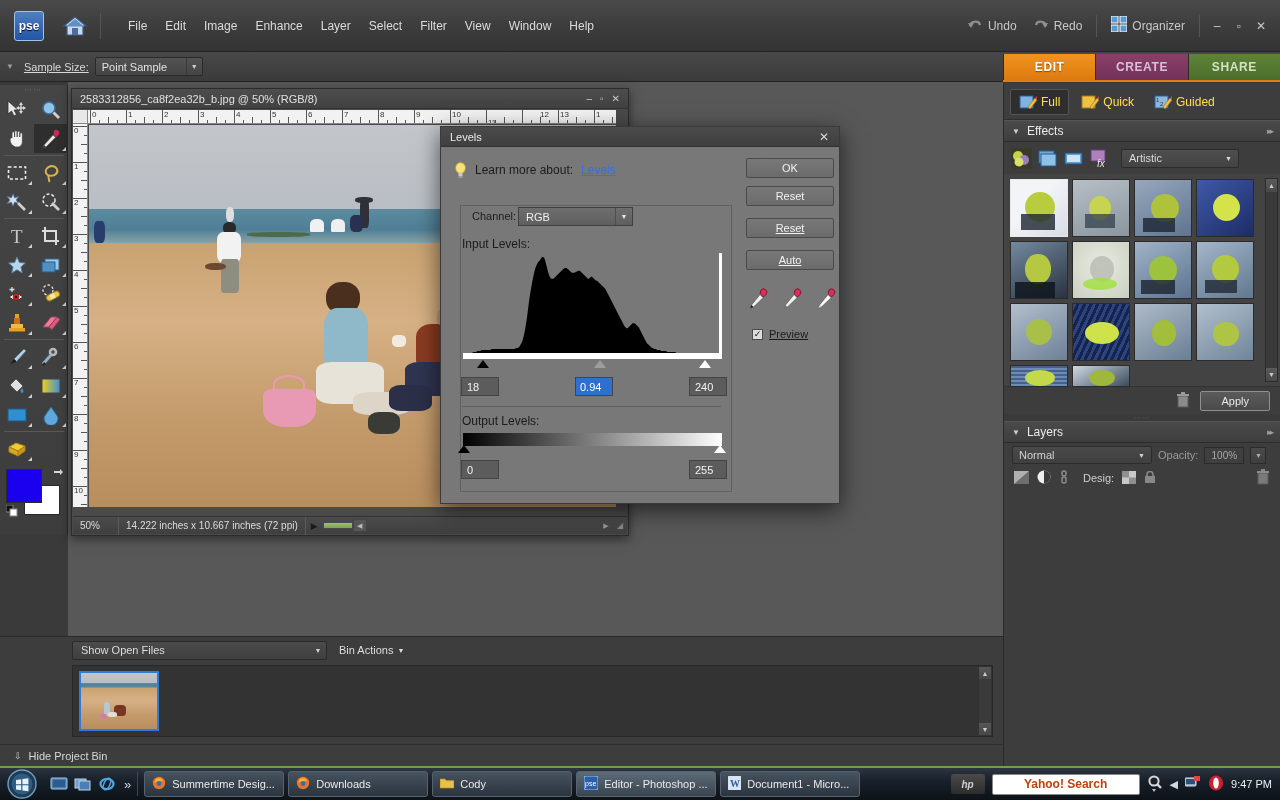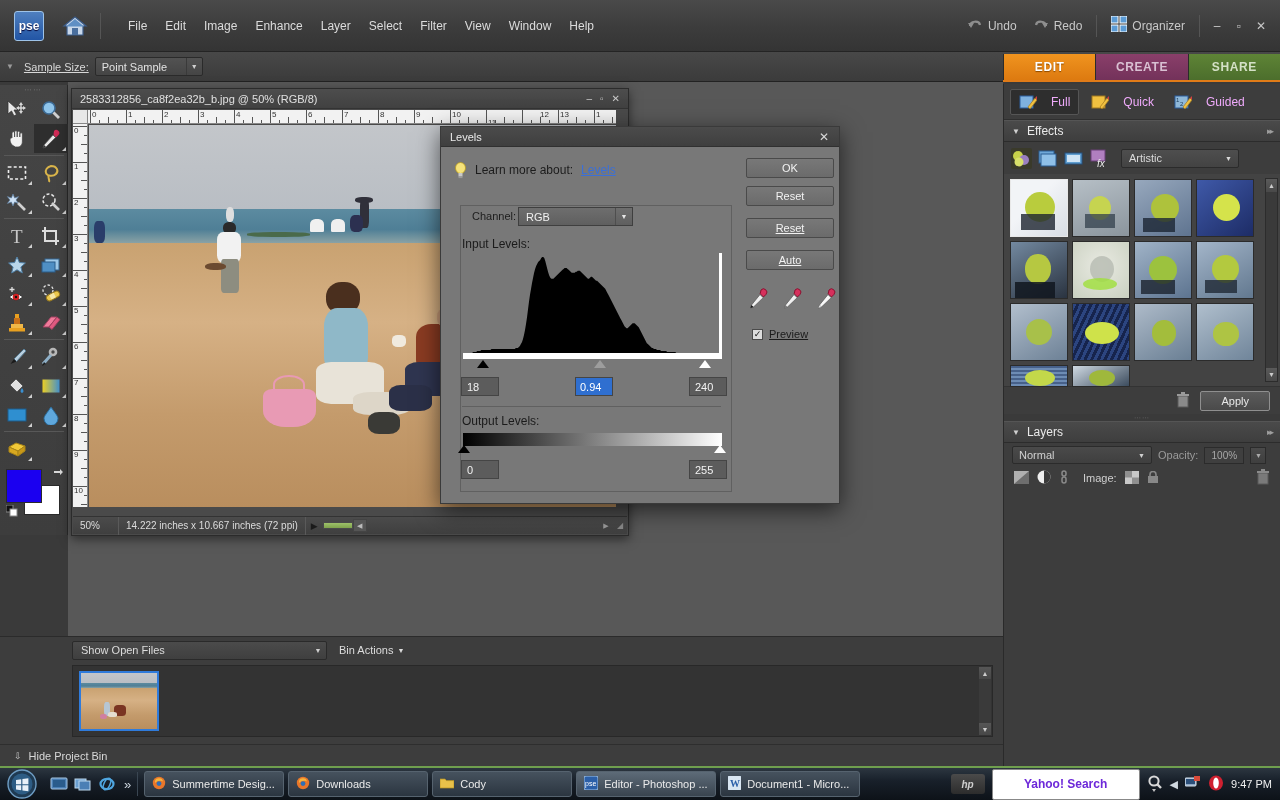--- a/index.html
+++ b/index.html
@@ -82,22 +82,22 @@
   
   .rightpanel {
     position: absolute; left: 1003px; top: 84px; width: 277px; height: 682px;
     background: #3d3d3d; border-left: 1px solid #2a2a2a;
   }
   .fullquick {
     height: 36px; display: flex; align-items: center; gap: 4px;
     padding: 0 6px; background: #3d3d3d; border-bottom: 1px solid #2f2f2f;
   }
   .fq {
-    display: flex; align-items: center; gap: 14px; padding: 4px 8px;
-    font-size: 12px; color: #f0abfc; border-radius: 2px;
+    display: flex; align-items: center; gap: 4px; padding: 4px 8px;
+    font-size: 12px; color: #fde047; border-radius: 2px;
   }
   .fq.active { background: #2e2e2e; border: 1px solid #555; }
   .pencil-ico { width: 18px; height: 16px; position: relative; }
 
   .panel-head {
     height: 22px; display: flex; align-items: center; padding: 0 8px;
     background: linear-gradient(#4a4a4a,#3e3e3e);
     border-top: 1px solid #555; border-bottom: 1px solid #2c2c2c;
     font-size: 12px; color: #eaeaea;
   }
@@ -324,23 +324,23 @@
     background: linear-gradient(#46525e,#2b3540);
     border: 1px solid #56636f; border-radius: 3px;
     display:flex; align-items:center; gap:6px; padding: 0 7px;
     margin-right: 4px; font-size: 11px; color:#eaeaea;
     overflow:hidden; white-space:nowrap;
   }
   .taskitem.active { background: linear-gradient(#5d6b78,#39444f); }
   .tray { margin-left:auto; display:flex; align-items:center; gap:7px; padding-right:8px; }
   .hp-badge { width:34px; height:20px; border-radius:3px; background:linear-gradient(#4a4a4a,#2c2c2c); display:flex; align-items:center; justify-content:center; color:#cfcfcf; font-size:10px; font-style:italic; font-weight:bold;}
   .yahoo-box {
-    width:148px; height:31px; background:#fff; border:1px solid #888; border-radius:2px;
+    width:148px; height:21px; background:#fff; border:1px solid #888; border-radius:2px;
     display:flex; align-items:center; justify-content:center;
-    font-size:12px; font-weight:bold; color:#6d28d9;text-align:center;
+    font-size:12px; font-weight:bold; color:#c2410c;text-align:center;
   }
   .clock { font-size:11px; color:#f0f0f0; }
 
   .gray-bg { position:absolute; left:68px; top:82px; width:935px; height:554px; background:#585858; }
 </style>
 </head>
 <body>
 
 <div id="app">
 
@@ -609,21 +609,21 @@
             <circle cx="7" cy="7" r="6.5" fill="#efefef"></circle>
             <path d="M7 .5 A6.5 6.5 0 0 1 7 13.5 Z" fill="#3a3a3a"></path>
           </svg>
       </span>
       <span>
         <svg width="10" height="14" viewBox="0 0 10 14">
             <rect x="3" y="1" width="4" height="5" rx="2" fill="none" stroke="#8a8a8a" stroke-width="1.5"></rect>
             <rect x="3" y="7" width="4" height="6" rx="2" fill="none" stroke="#8a8a8a" stroke-width="1.5"></rect>
           </svg>
       </span>
-      <span style="font-size:11px;color:#cfcfcf;margin-left:6px">Image:</span>
+      <span style="font-size:11px;color:#cfcfcf;margin-left:6px">Desig:</span>
       <span>
         <svg width="14" height="13" viewBox="0 0 14 13">
             <rect width="14" height="13" fill="#c8c8c8"></rect>
             <rect width="7" height="6.5" fill="#8f8f8f"></rect>
             <rect x="7" y="6.5" width="7" height="6.5" fill="#8f8f8f"></rect>
           </svg>
       </span>
       <span>
         <svg width="12" height="13" viewBox="0 0 12 13">
             <rect x="1" y="5" width="10" height="7" fill="#888"></rect>

